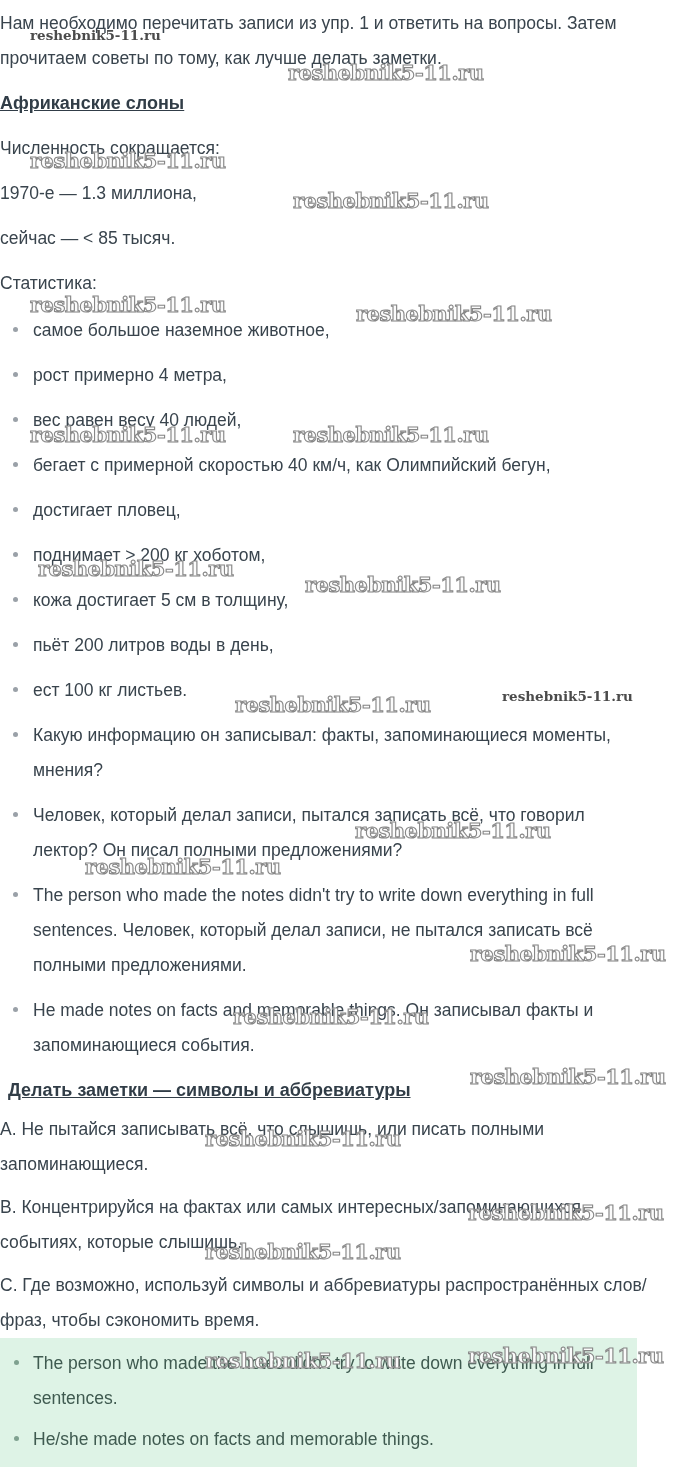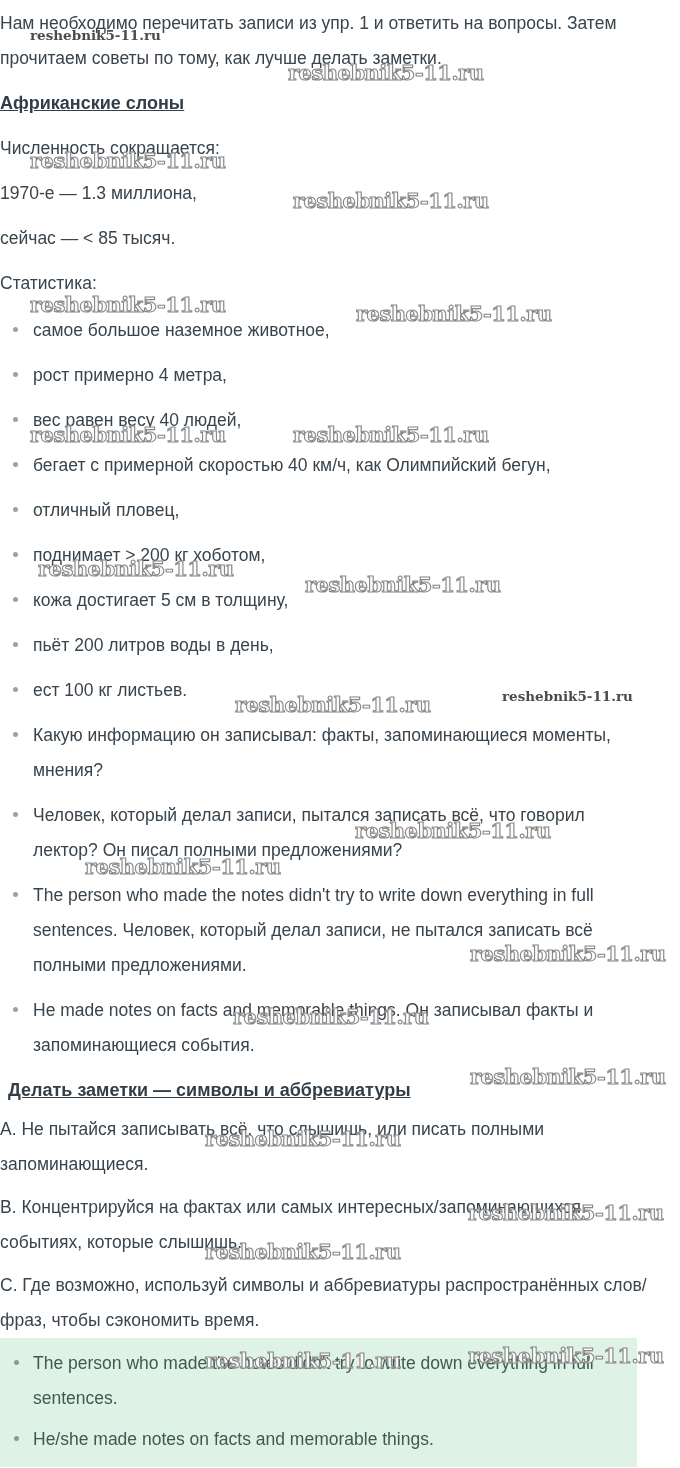--- a/index.html
+++ b/index.html
@@ -114,21 +114,21 @@
       <p class="para">1970-е — 1.3 миллиона,</p>
       <p class="para">сейчас — &lt; 85 тысяч.</p>
       <p class="para">Статистика:</p>
     </div>
 
   <ul class="facts">
       <li class="fact">самое большое наземное животное,</li>
       <li class="fact">рост примерно 4 метра,</li>
       <li class="fact">вес равен весу 40 людей,</li>
       <li class="fact">бегает с примерной скоростью 40 км/ч, как Олимпийский бегун,</li>
-      <li class="fact">отличный пловец,</li>
+      <li class="fact">достигает пловец,</li>
       <li class="fact">поднимает &gt; 200 кг хоботом,</li>
       <li class="fact">кожа достигает 5 см в толщину,</li>
       <li class="fact">пьёт 200 литров воды в день,</li>
       <li class="fact">ест 100 кг листьев.</li>
       <li class="fact">Какую информацию он записывал: факты, запоминающиеся моменты, мнения?</li>
       <li class="fact">Человек, который делал записи, пытался записать всё, что говорил лектор? Он писал полными предложениями?</li>
       <li class="fact">The person who made the notes didn't try to write down everything in full sentences. Человек, который делал записи, не пытался записать всё полными предложениями.</li>
       <li class="fact">He made notes on facts and memorable things. Он записывал факты и запоминающиеся события.</li>
     </ul>
 

